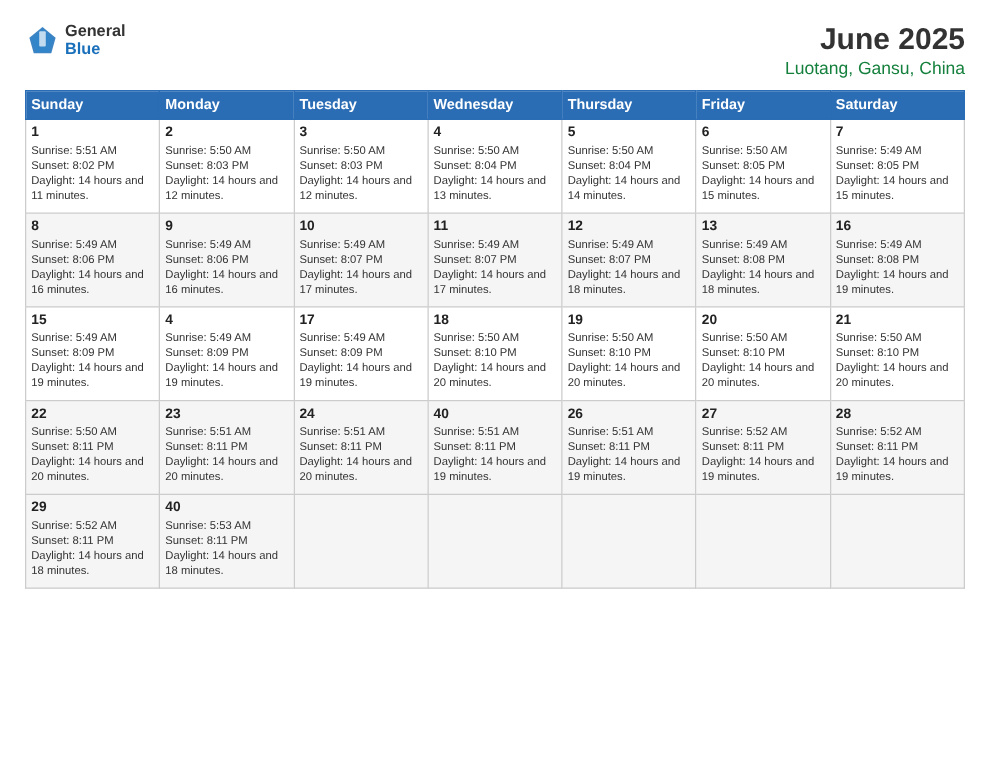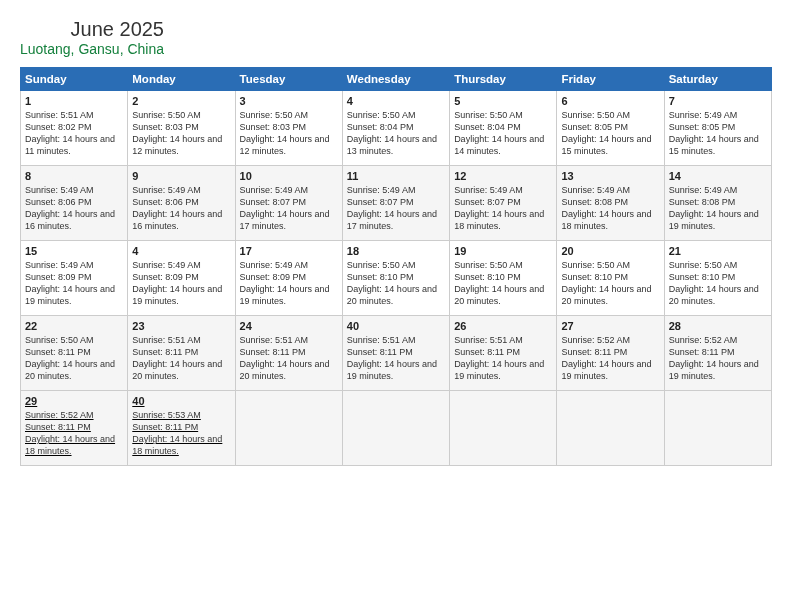--- a/index.html
+++ b/index.html
@@ -37,22 +37,22 @@
     .logo-general { color: #333; }
     .logo-blue { color: #1a6fba; }
     .logo-icon {
       width: 28px;
       height: 28px;
     }
     .title-block {
       text-align: right;
     }
     .title-main {
-      font-size: 20px;
-      font-weight: normal;
+      font-size: 24px;
+      font-weight: bold;
       color: #333;
     }
     .title-sub {
       font-size: 14px;
       color: #15803d;
     }
     .calendar {
       width: 100%;
       border-collapse: collapse;
       font-size: 10px;
@@ -94,28 +94,38 @@
       display: block;
     }
     .day-info {
       font-size: 9px;
       color: #333;
       line-height: 1.35;
     }
     
     .calendar tbody tr:last-child td {
       background: #f5f5f5;
-      text-decoration: underline;
     }
   </style>
 </head>
 <body>
 
 <div class="page">
   <div class="header">
+    <div class="logo">
+      <svg class="logo-icon" viewBox="0 0 32 32">
+        <polygon points="16,4 28,14 24,28 8,28 4,14" fill="#1a6fba" opacity="0.85"></polygon>
+        <polygon points="16,6 26,15 22,27 10,27 6,15" fill="#2a85d0" opacity="0.5"></polygon>
+        <rect x="13" y="8" width="6" height="14" fill="white" opacity="0.7" rx="1"></rect>
+      </svg>
+      <div class="logo-text">
+        <span class="logo-general">General</span>
+        <span class="logo-blue">Blue</span>
+      </div>
+    </div>
     <div class="title-block">
       <div class="title-main">June 2025</div>
       <div class="title-sub">Luotang, Gansu, China</div>
     </div>
   </div>
 
   <table class="calendar">
     <thead>
       <tr>
       <th>Sunday</th>
@@ -177,21 +187,21 @@
           </td>
           <td>
             <span class="day-num">12</span>
             <div class="day-info">Sunrise: 5:49 AM<br>Sunset: 8:07 PM<br>Daylight: 14 hours and 18 minutes.</div>
           </td>
           <td>
             <span class="day-num">13</span>
             <div class="day-info">Sunrise: 5:49 AM<br>Sunset: 8:08 PM<br>Daylight: 14 hours and 18 minutes.</div>
           </td>
           <td>
-            <span class="day-num">14</span>
+            <span class="day-num">16</span>
             <div class="day-info">Sunrise: 5:49 AM<br>Sunset: 8:08 PM<br>Daylight: 14 hours and 19 minutes.</div>
           </td>
         </tr>
         <tr>
           <td>
             <span class="day-num">15</span>
             <div class="day-info">Sunrise: 5:49 AM<br>Sunset: 8:09 PM<br>Daylight: 14 hours and 19 minutes.</div>
           </td>
           <td>
             <span class="day-num">4</span>

